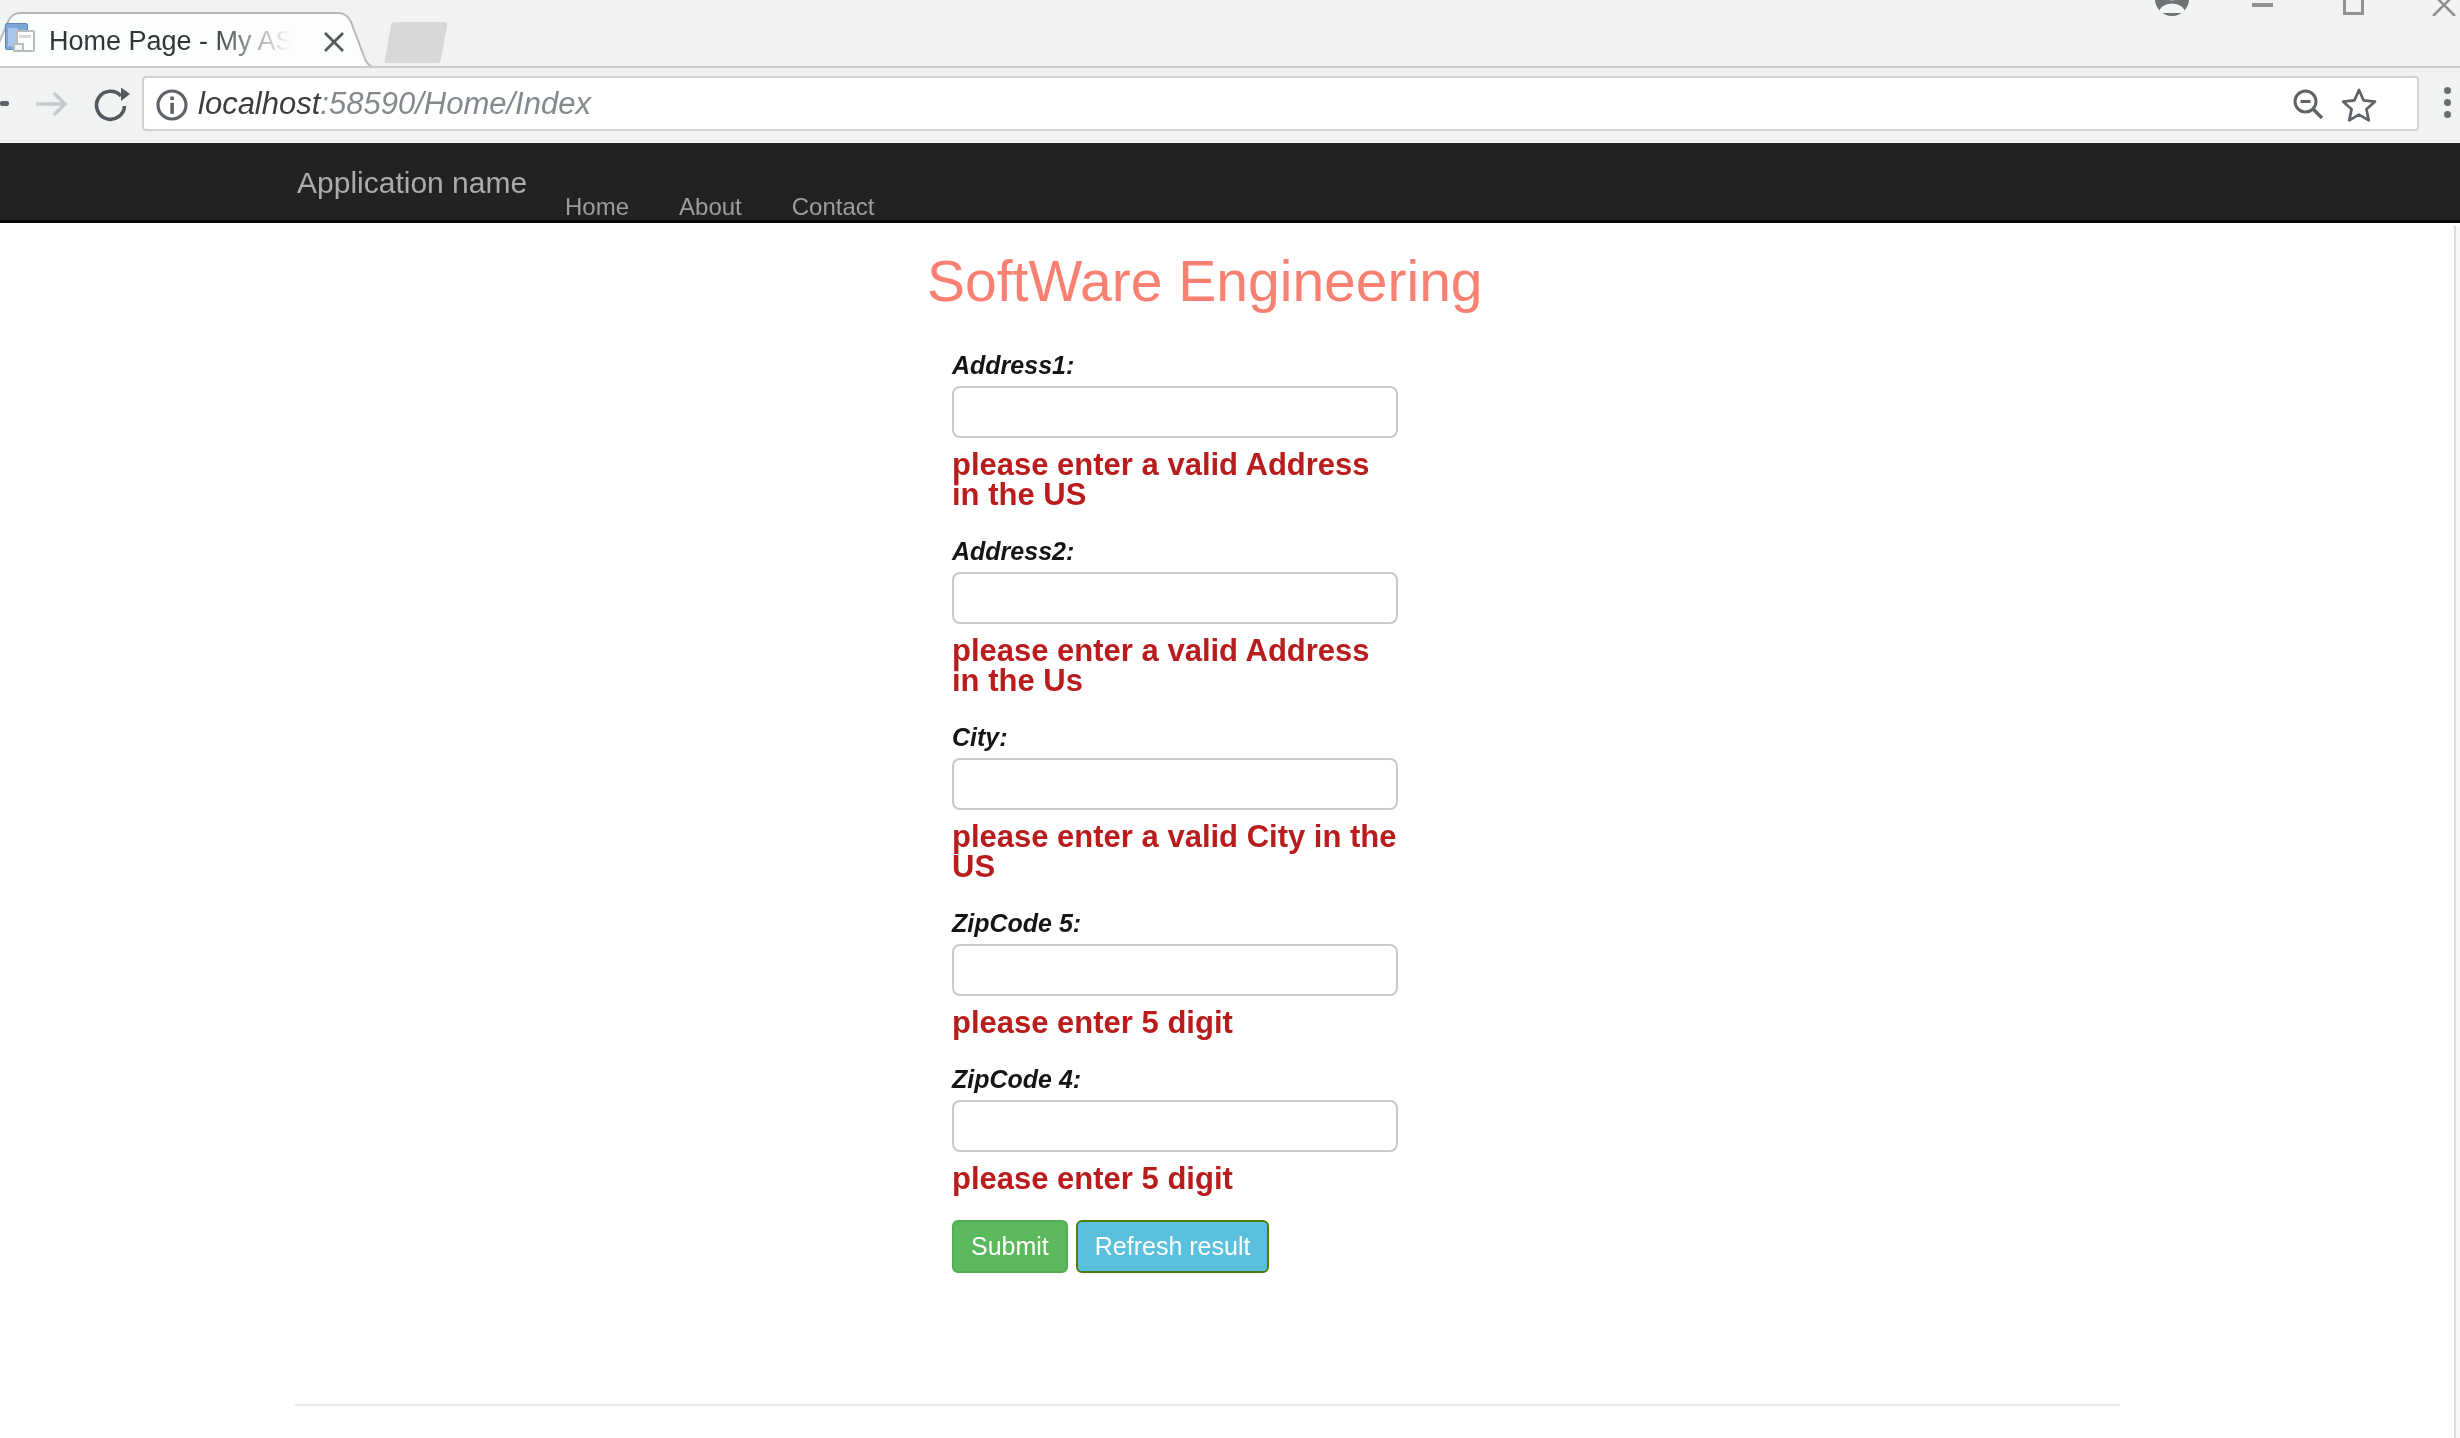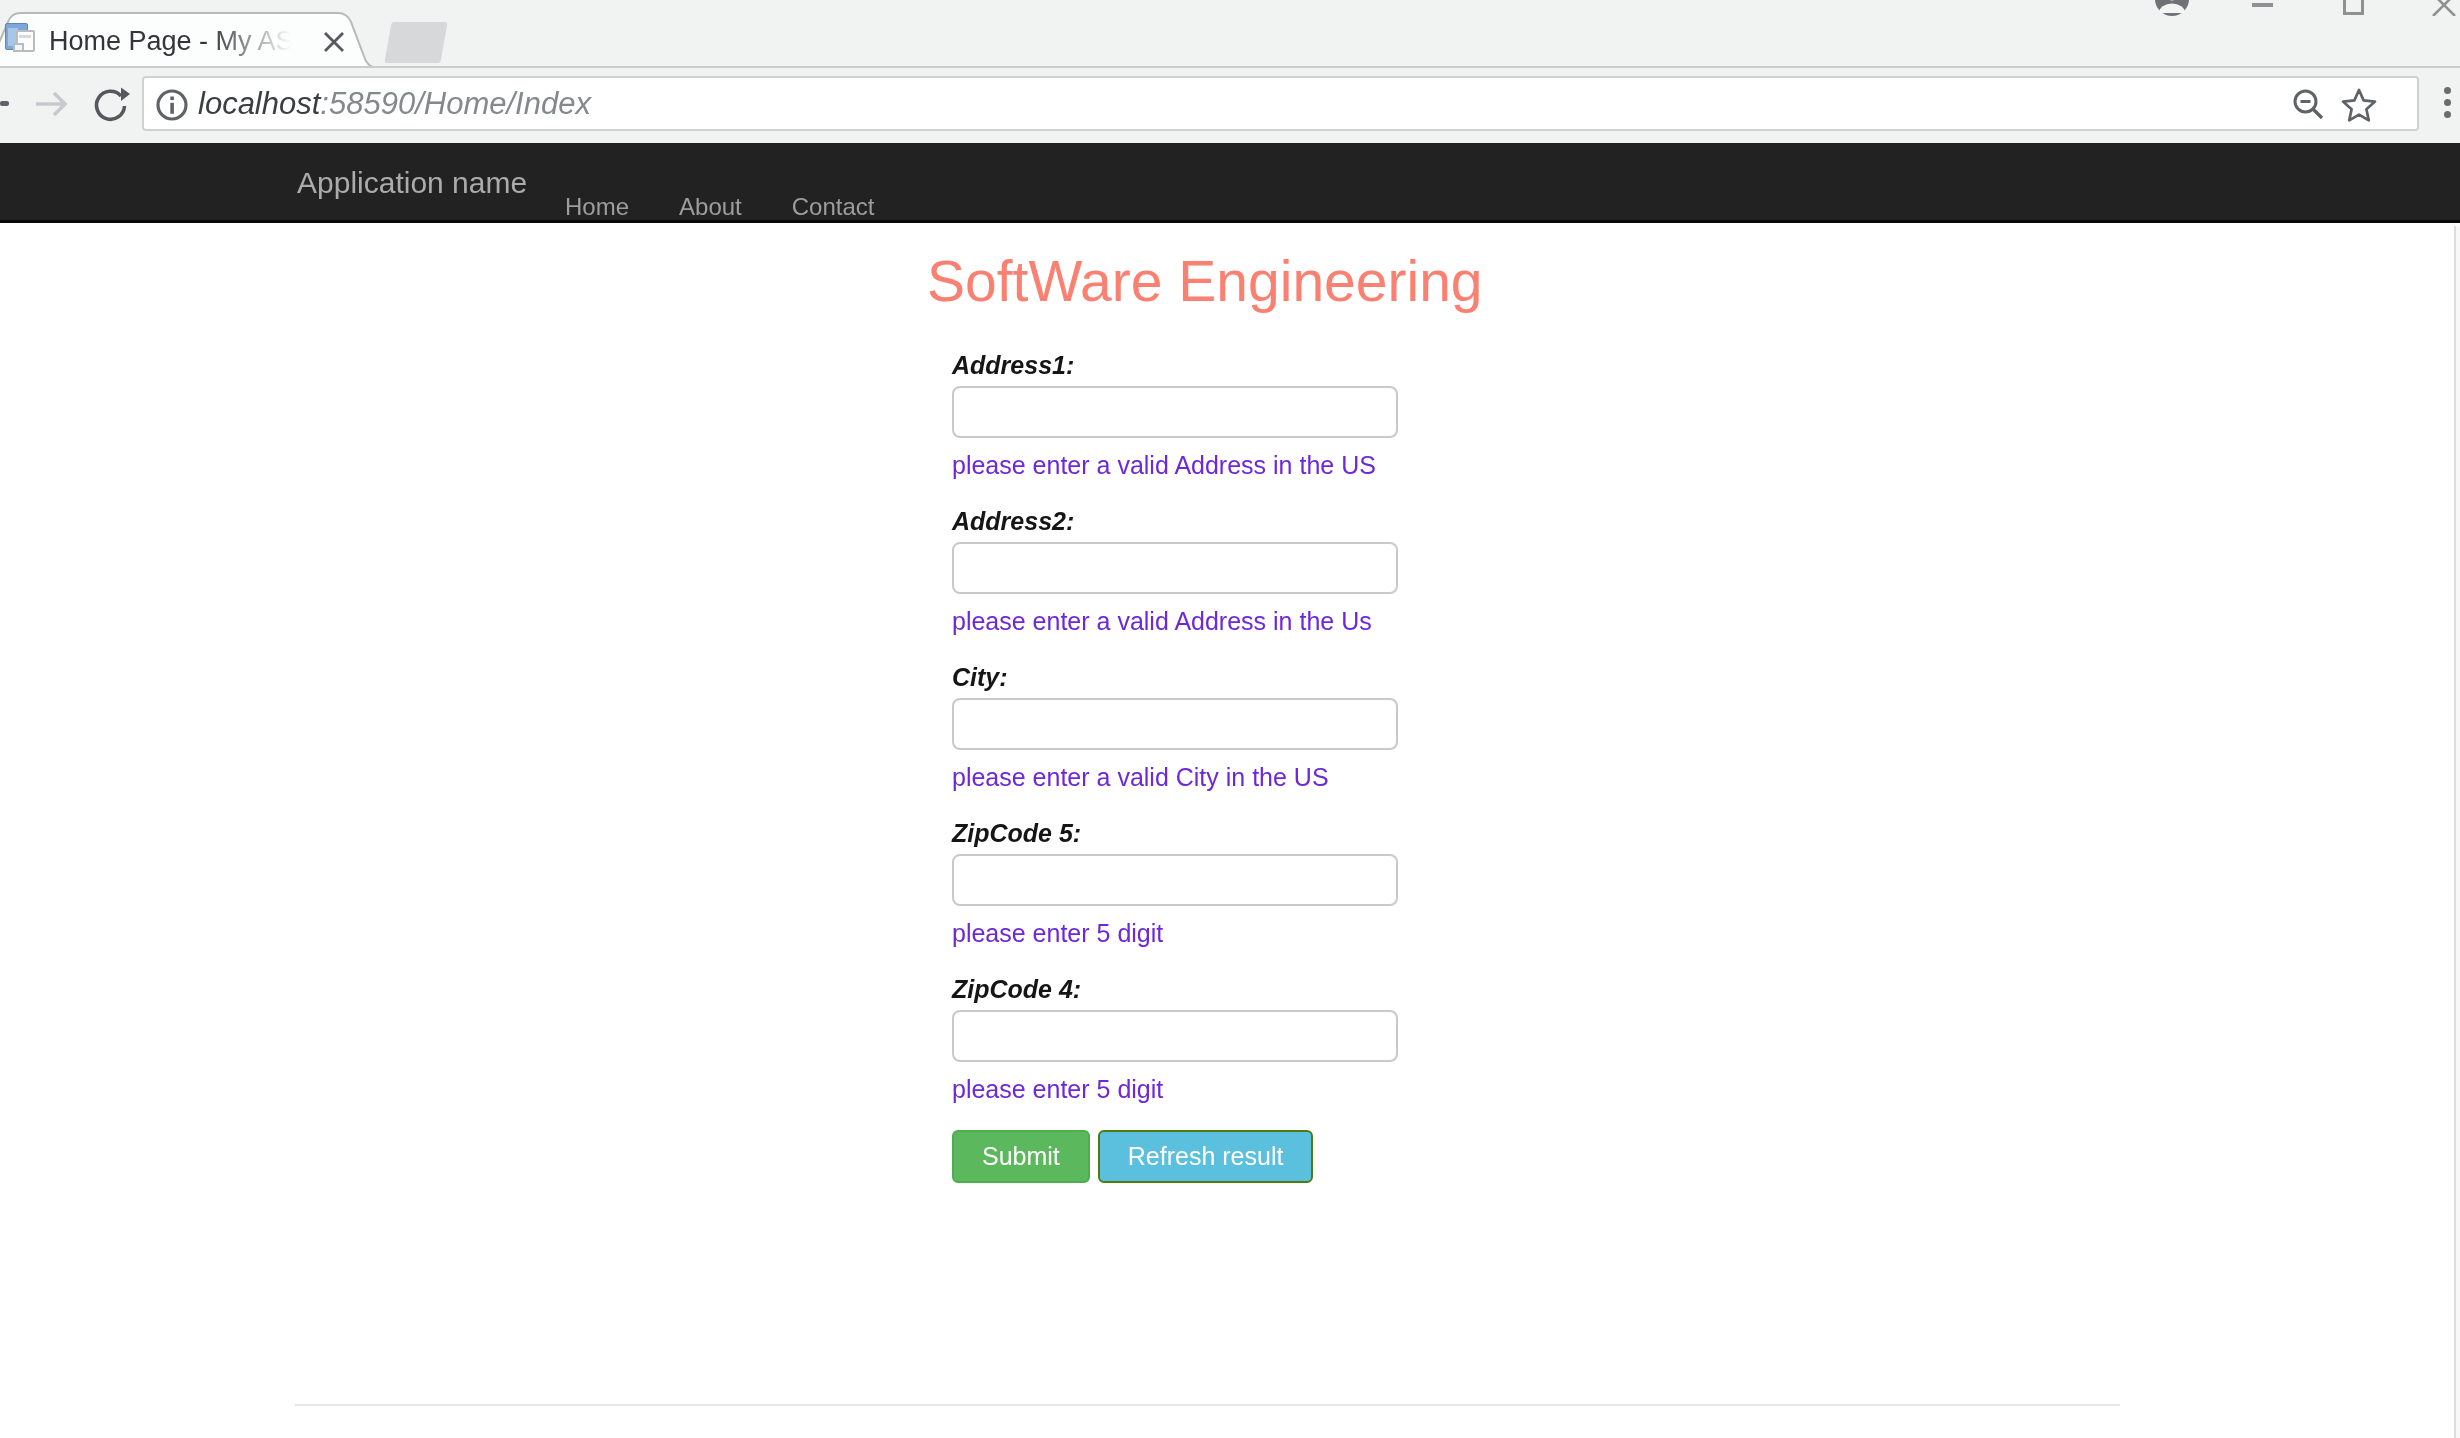--- a/index.html
+++ b/index.html
@@ -51,23 +51,23 @@
   .nav-link { height:80px; line-height:80px; padding:0 25px; font-size:24px; color:#9d9d9d;margin-top:24px; }
 
   
   .content { position:absolute; left:0; top:226px; width:2460px; height:1212px; background:#fff; }
   .page-title { position:absolute; left:927px; top:25px; font-size:57px; line-height:60px; font-weight:normal; color:#fa8072; white-space:nowrap; }
   .form-col { position:absolute; left:952px; top:124px; width:446px; }
   .form-group { margin-bottom:26px; }
   .control-label { display:block; font-size:25px; line-height:30px; font-weight:bold; color:#151515; margin-bottom:6px;font-style:italic; }
   .form-control { display:block; width:446px; height:52px; border:2px solid #c9c9c9; border-radius:8px;
                   background:#fff; font-size:26px; padding:0 14px; color:#333; outline:none; margin-bottom:12px; }
-  .helper { font-size:25px; line-height:30px; color:#6d28d9; }
+  .helper { font-size:31px; line-height:30px; color:#b91c1c;font-weight:bold; }
   .btn-row { margin-top:0px; display:flex; }
-  .btn { height:53px; font-size:25px; color:#ffffff; border-radius:6px; padding:0 28px; margin-right:8px;
+  .btn { height:53px; font-size:25px; color:#ffffff; border-radius:6px; padding:0 17px; margin-right:8px;
          font-family:"Liberation Sans", sans-serif; cursor:pointer; }
   .btn-success { background:#5cb85c; border:2px solid #4cae4c; }
   .btn-info { background:#5bc0de; border:2px solid #4d7c0f; }
   .footer-hr { position:absolute; left:295px; top:1178px; width:1825px; height:0; border-top:2px solid #e7e7e7; }
 
   .right-edge { position:absolute; right:0; top:226px; width:6px; height:1212px; background:#f8f8f8; border-left:2px solid #dcdcdc; }
 </style>
 </head>
 <body>
 

